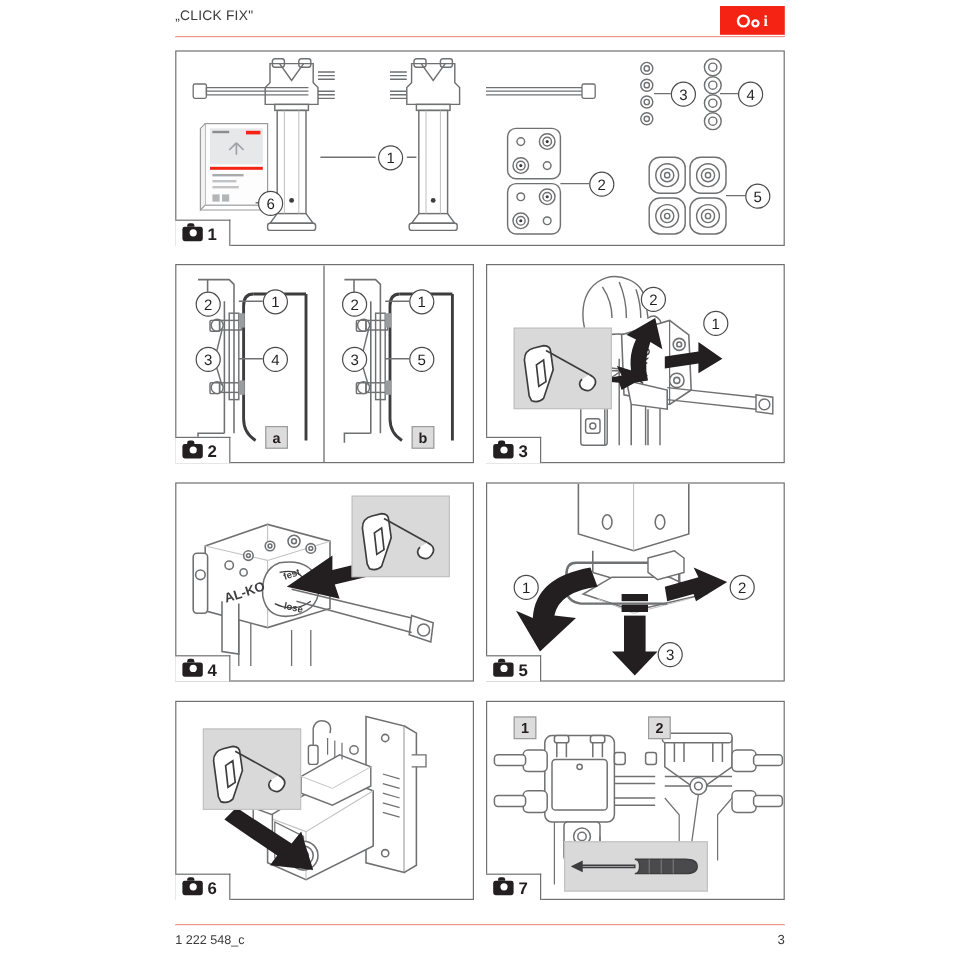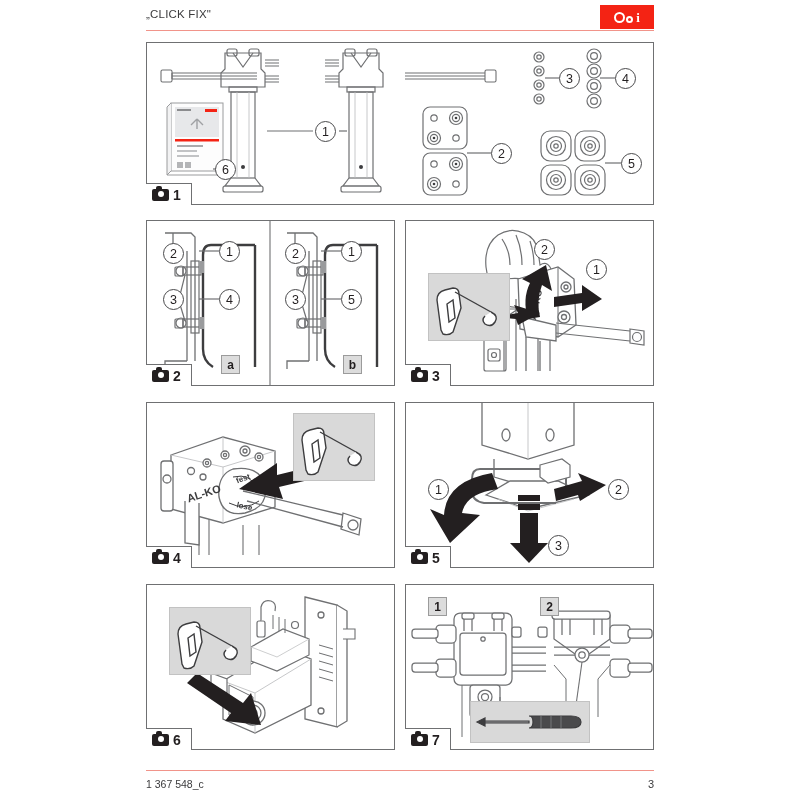--- a/index.html
+++ b/index.html
@@ -604,17 +604,17 @@
       </div>
     </div>
     <div class="camlabel">
       <span class="cam-ico"></span>
       <span class="cam-num">7</span>
     </div>
   </div>
 
   <div class="footer">
     <div class="footer-rule"></div>
-    <div class="footer-left">1 367 548_c</div>
+    <div class="footer-left">1 222 548_c</div>
     <div class="footer-right">3</div>
   </div>
 
 </div>
 
 </body></html>

